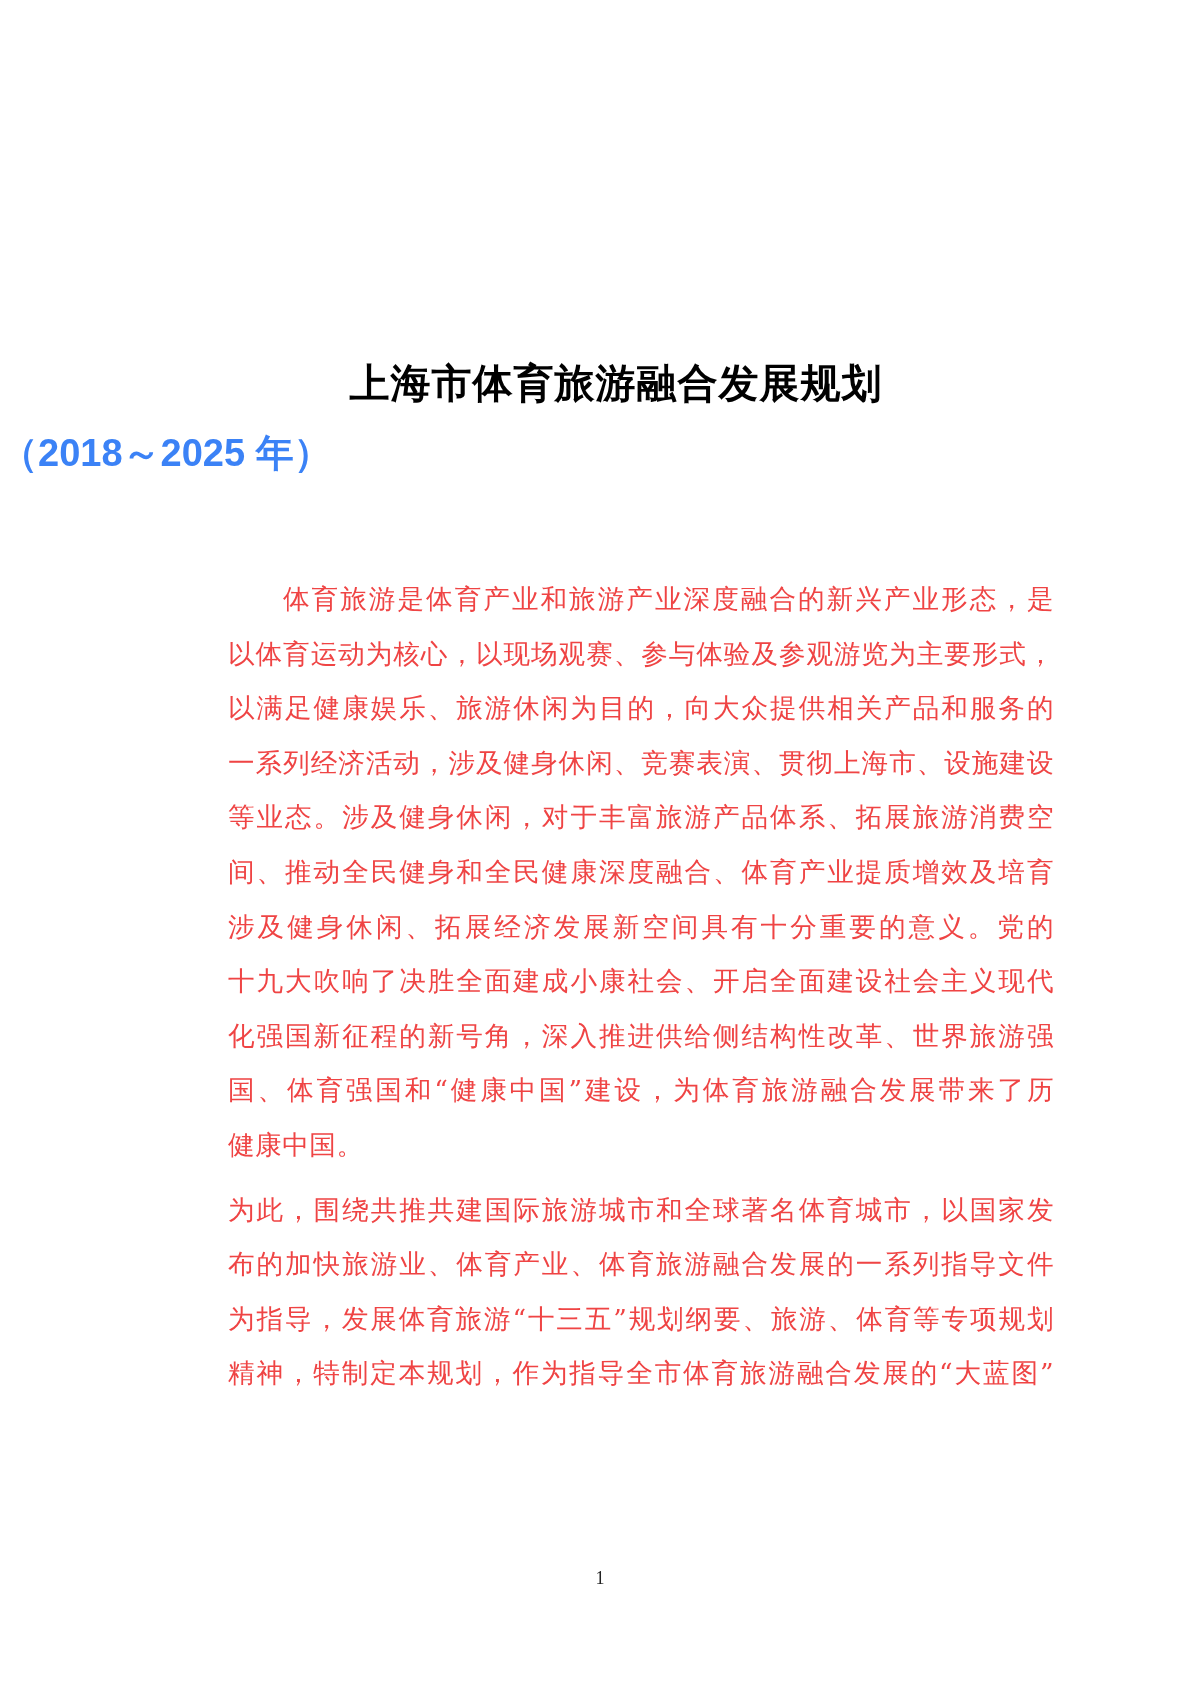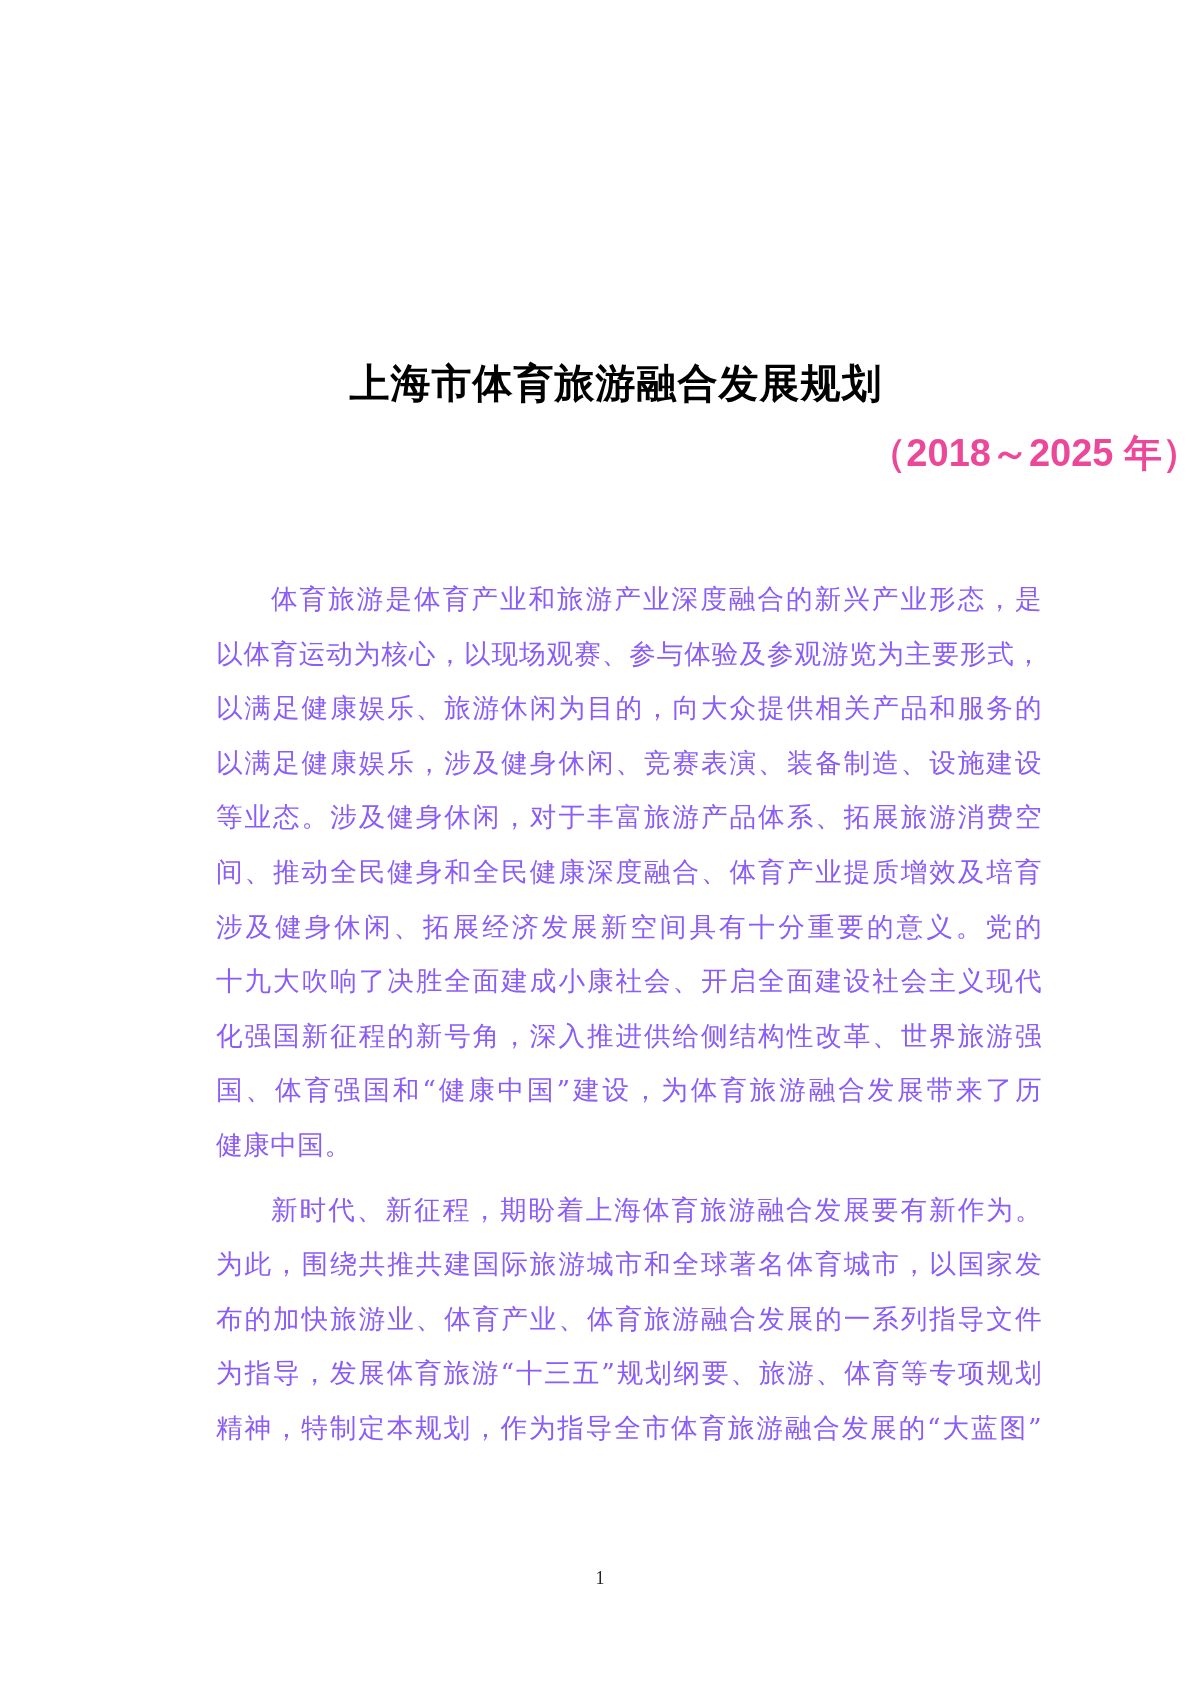--- a/index.html
+++ b/index.html
@@ -33,35 +33,35 @@
       line-height: 50px;
       letter-spacing: 1px;
       color: #000;
       padding-left: 16px;
     }
     .subtitle {
       position: absolute;
       left: 0;
       width: 1200px;
       top: 428px;
-      text-align: right;
+      text-align: left;
       font-family: "Liberation Sans", "DejaVu Sans", sans-serif;
       font-weight: bold;
       font-size: 38px;
       line-height: 50px;
-      color: #ec4899;
+      color: #3b82f6;
     }
     .body {
       position: absolute;
-      left: 216px;
+      left: 228px;
       top: 572px;
       width: 826px;
       font-family: "DejaVu Serif", serif;
       font-size: 26.6px;
-      color: #8b5cf6;
+      color: #ef4444;
     }
     .line {
       display: block;
       height: 54.6px;
       line-height: 54.6px;
       white-space: nowrap;
       text-align: justify;
       text-align-last: justify;
       letter-spacing: 0.5px;
     }
@@ -91,32 +91,31 @@
 <div class="page">
 
   <div class="title">上海市体育旅游融合发展规划</div>
   <div class="subtitle">（2018～2025 年）</div>
 
   <div class="body">
     <div class="para-block">
       <span class="line indent">体育旅游是体育产业和旅游产业深度融合的新兴产业形态，是</span>
       <span class="line">以体育运动为核心，以现场观赛、参与体验及参观游览为主要形式，</span>
       <span class="line">以满足健康娱乐、旅游休闲为目的，向大众提供相关产品和服务的</span>
-      <span class="line">以满足健康娱乐，涉及健身休闲、竞赛表演、装备制造、设施建设</span>
+      <span class="line">一系列经济活动，涉及健身休闲、竞赛表演、贯彻上海市、设施建设</span>
       <span class="line">等业态。涉及健身休闲，对于丰富旅游产品体系、拓展旅游消费空</span>
       <span class="line">间、推动全民健身和全民健康深度融合、体育产业提质增效及培育</span>
       <span class="line">涉及健身休闲、拓展经济发展新空间具有十分重要的意义。党的</span>
       <span class="line">十九大吹响了决胜全面建成小康社会、开启全面建设社会主义现代</span>
       <span class="line">化强国新征程的新号角，深入推进供给侧结构性改革、世界旅游强</span>
       <span class="line">国、体育强国和“健康中国”建设，为体育旅游融合发展带来了历</span>
       <span class="line last">健康中国。</span>
     </div>
     <div class="para-gap"></div>
     <div class="para-block">
-      <span class="line indent">新时代、新征程，期盼着上海体育旅游融合发展要有新作为。</span>
       <span class="line">为此，围绕共推共建国际旅游城市和全球著名体育城市，以国家发</span>
       <span class="line">布的加快旅游业、体育产业、体育旅游融合发展的一系列指导文件</span>
       <span class="line">为指导，发展体育旅游“十三五”规划纲要、旅游、体育等专项规划</span>
       <span class="line">精神，特制定本规划，作为指导全市体育旅游融合发展的“大蓝图”</span>
     </div>
   </div>
 
   <div class="page-number">1</div>
 
 </div>

